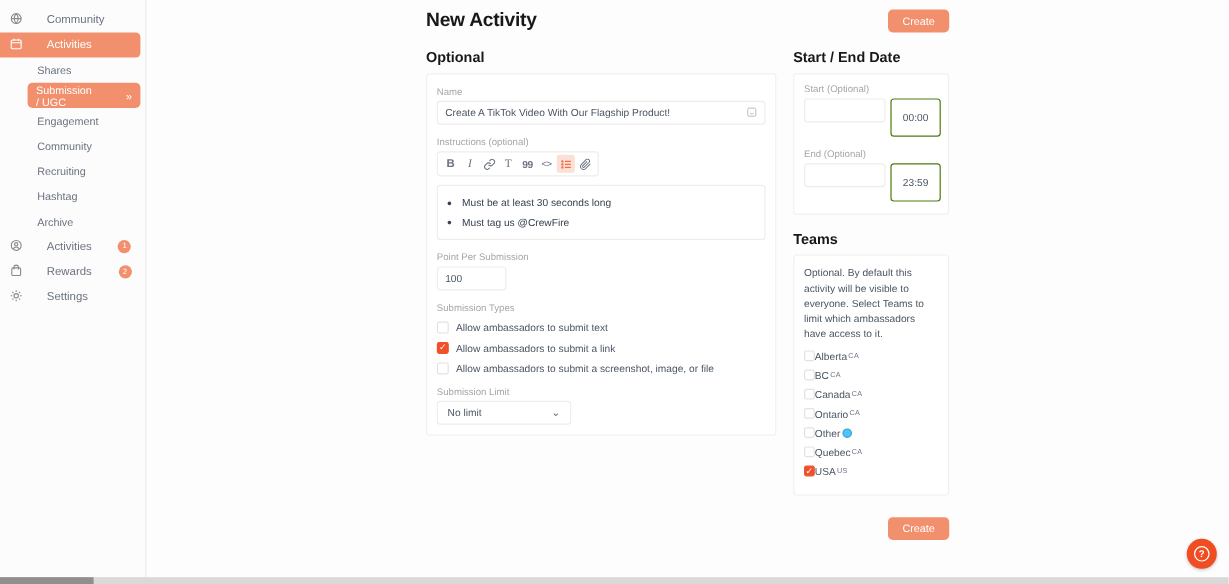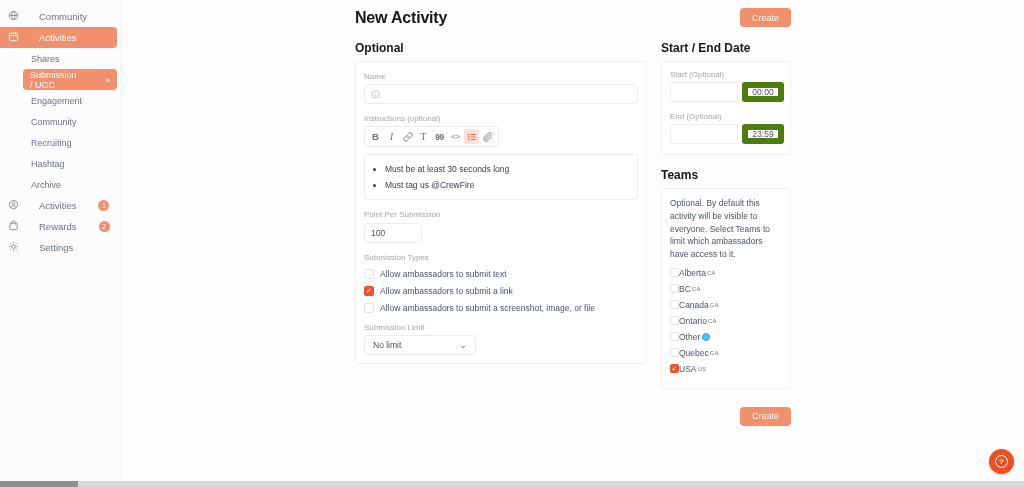--- a/index.html
+++ b/index.html
@@ -47,21 +47,21 @@
   .points-input { width:58px; height:20px; border:1px solid #ededed; border-radius:3px; font-size:8.5px; font-family:inherit; color:#4b5563; padding:0 6px; outline:none; }
   .check-row { display:flex; align-items:center; gap:6px; margin:7px 0; font-size:8.5px; color:#4b5563; cursor:pointer; }
   .checkbox { width:10px; height:10px; border:1px solid #e2e2e2; border-radius:2px; background:#fff; flex-shrink:0; display:flex; align-items:center; justify-content:center; }
   .checkbox.checked { background:#F0512A; border-color:#F0512A; color:#fff; font-size:7.5px; line-height:1; }
   .select { width:112px; height:20px; border:1px solid #ededed; border-radius:3px; display:flex; align-items:center; justify-content:space-between; padding:0 8px; font-size:8.5px; color:#4b5563; cursor:pointer; }
   .select .chev { color:#6b7280; font-size:9px; line-height:0.5; }
 
   
   .date-row { display:flex; gap:4px; margin-bottom:2px; }
   .date-input { width:68px; height:20px; border:1px solid #ededed; border-radius:3px; font-size:8.5px; font-family:inherit; padding:0 6px; outline:none; color:#4b5563; }
-  .time-input { width:42px; height:20px; border:6px solid #4d7c0f; border-radius:3px; font-size:8.5px; font-family:inherit; padding:0 4px; outline:none; color:#4b5563; text-align:center; }
+  .time-input { width:42px; height:32px; border:1px solid #4d7c0f; border-radius:3px; font-size:8.5px; font-family:inherit; padding:0 4px; outline:none; color:#4b5563; text-align:center; }
   .teams-head { margin-top:13px; }
   .teams-desc { font-size:8.5px; color:#4b5563; line-height:1.5; margin-bottom:7px; }
   .team-row { display:flex; align-items:center; gap:0; margin:6px 0; font-size:8.5px; color:#4b5563; cursor:pointer; }
   .team-row .checkbox { width:9px; height:9px; }
   .flag { font-size:6px; color:#6b7280; letter-spacing:0.3px; margin-left:1px; }
   .other-dot { width:8px; height:8px; border-radius:50%; background:#4FC3F7; border:1px solid #2FA3DC; display:inline-block; margin-left:2px; }
   .footer-row { display:flex; justify-content:flex-end; margin-top:18px; }
 
   
   .help-fab { position:absolute; right:10px; bottom:13px; width:25px; height:25px; border-radius:50%; background:#F04D23; border:none; display:flex; align-items:center; justify-content:center; cursor:pointer; box-shadow:0 1px 3px rgba(0,0,0,0.25); }
@@ -162,20 +162,21 @@
       </div>
 
       <div class="columns">
 
         <section class="col-left">
           <h2>Optional</h2>
           <div class="card">
 
             <div class="field-label">Name</div>
             <div class="name-field">
+              <input value="Create A TikTok Video With Our Flagship Product!" style="">
               <span>
                 <svg width="9" height="9" viewBox="0 0 24 24" fill="none" stroke="#b5b5b5" stroke-width="2">
                     <rect x="3" y="3" width="18" height="18" rx="3"></rect>
                     <path d="M8 14c1 1.5 2.5 2.2 4 2.2s3-.7 4-2.2M9 9.5h.01M15 9.5h.01"></path>
                   </svg>
               </span>
             </div>
 
             <div class="field-label">Instructions (optional)</div>
             <div class="toolbar">

